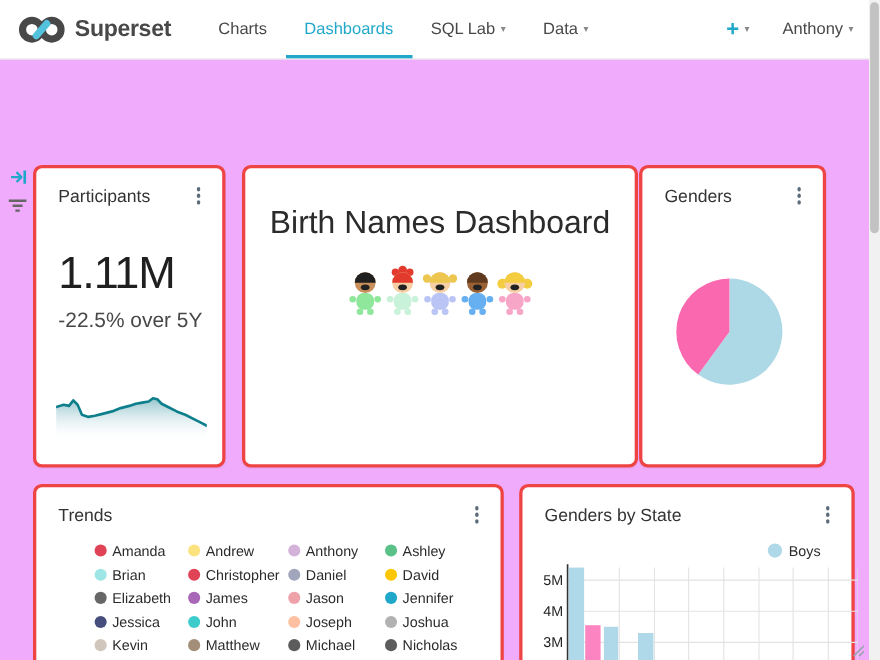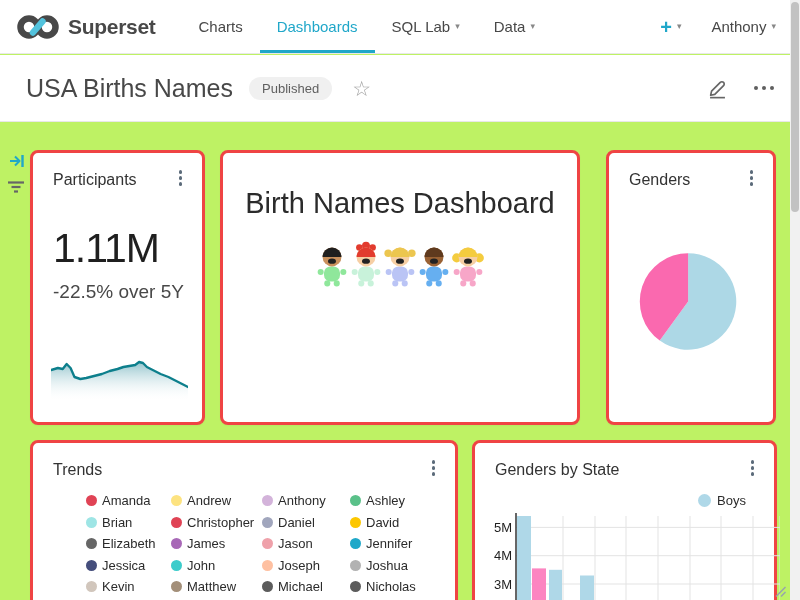--- a/index.html
+++ b/index.html
@@ -1,18 +1,18 @@
 <!DOCTYPE html>
 <html><head>
 <meta charset="utf-8">
 <style>
   * { margin:0; padding:0; box-sizing:border-box; }
   html,body { width:800px; height:600px; overflow:hidden; background:#fff; }
   body { font-family:"Liberation Sans", sans-serif; color:#484848; }
-  .app { position:relative; width:800px; height:600px; background:#bef264; overflow:hidden; }
+  .app { position:relative; width:800px; height:600px; background:#f0abfc; overflow:hidden; }
 
   
   .nav { position:absolute; top:0; left:0; right:0; height:54px; background:#fff;
          border-bottom:1px solid #E8E8E8; display:flex; align-items:stretch; padding:0 24px 0 16px; z-index:5; }
   .brand { display:flex; align-items:center; gap:8px; margin-right:26px; }
   .brand-text { font-size:21px; font-weight:bold; color:#484848; letter-spacing:-0.3px; }
   .menu { display:flex; align-items:stretch; }
   .nav-item { display:flex; align-items:center; gap:5px; padding:0 17px; font-size:15px;
               color:#484848; cursor:pointer; border-bottom:3px solid transparent; border-top:3px solid transparent; }
   .nav-item.active { color:#20A7C9; border-bottom-color:#20A7C9; }
@@ -48,21 +48,21 @@
   .subheader  { position:absolute; top:128px; left:20px; font-size:19px; color:#484848; }
   .spark-wrap { position:absolute; left:18px; right:14px; bottom:22px; height:56px; }
 
   
   .card-markdown { left:220px; top:27px; width:360px; height:275px; }
   .md-title { position:absolute; top:34px; left:0; right:0; text-align:center; font-size:29px;
               font-weight:500; color:#2B2B2B; }
   .babies { position:absolute; top:88px; left:0; right:0; display:flex; justify-content:center; gap:0px; }
 
   
-  .card-genders { left:606px; top:27px; width:170px; height:275px; }
+  .card-genders { left:581px; top:27px; width:170px; height:275px; }
   .pie-wrap { position:absolute; inset:0; }
 
   
   .card-trends { left:30px; top:317px; width:428px; height:283px; border-bottom-left-radius:0; border-bottom-right-radius:0; }
   .legend-grid { position:absolute; left:53px; top:50px; right:16px; display:grid;
                  grid-template-columns:85px 91px 88px 86px; row-gap:6.5px; }
   .legend-item { display:flex; align-items:center; gap:5px; font-size:13px; color:#2B2B2B; cursor:pointer; white-space:nowrap; }
   .legend-dot { width:11px; height:11px; border-radius:50%; flex:0 0 11px; }
 
   
@@ -114,36 +114,20 @@
         <span class="plus-glyph">+</span>
         <span class="caret">▾</span>
       </div>
       <div class="settings-btn">
         <span>Anthony</span>
         <span class="caret">▾</span>
       </div>
     </div>
   </header>
 
-  <div class="titlebar">
-    <h1 class="page-title">USA Births Names</h1>
-    <span class="badge">Published</span>
-    <span class="star">☆</span>
-    <div class="title-actions">
-      <svg width="21" height="22" viewBox="0 0 24 24">
-        <path d="M5.2 15.6 L15.2 5.6 a2.6 2.6 0 0 1 3.7 3.7 L8.9 19.3 L4.2 20.3 Z" fill="none" stroke="#666" stroke-width="1.9" stroke-linejoin="round"></path>
-        <line x1="3.5" y1="23" x2="20.5" y2="23" stroke="#666" stroke-width="1.9"></line>
-      </svg>
-      <div class="hdots">
-          <i></i>
-          <i></i>
-          <i></i>
-        </div>
-    </div>
-  </div>
 
   <div class="content">
 
     <svg class="rail-icon" style="left:9px; top:30px;" width="16" height="16" viewBox="0 0 16 16">
       <line x1="1" y1="8" x2="9" y2="8" stroke="#20A7C9" stroke-width="2"></line>
       <path d="M6 3.5 L10.5 8 L6 12.5" fill="none" stroke="#20A7C9" stroke-width="2" stroke-linejoin="round"></path>
       <line x1="13.5" y1="2" x2="13.5" y2="14" stroke="#20A7C9" stroke-width="2.4"></line>
     </svg>
     <svg class="rail-icon" style="left:7px; top:57px;" width="18" height="14" viewBox="0 0 18 14">
       <line x1="1" y1="2.5" x2="17" y2="2.5" stroke="#666" stroke-width="2.2"></line>

